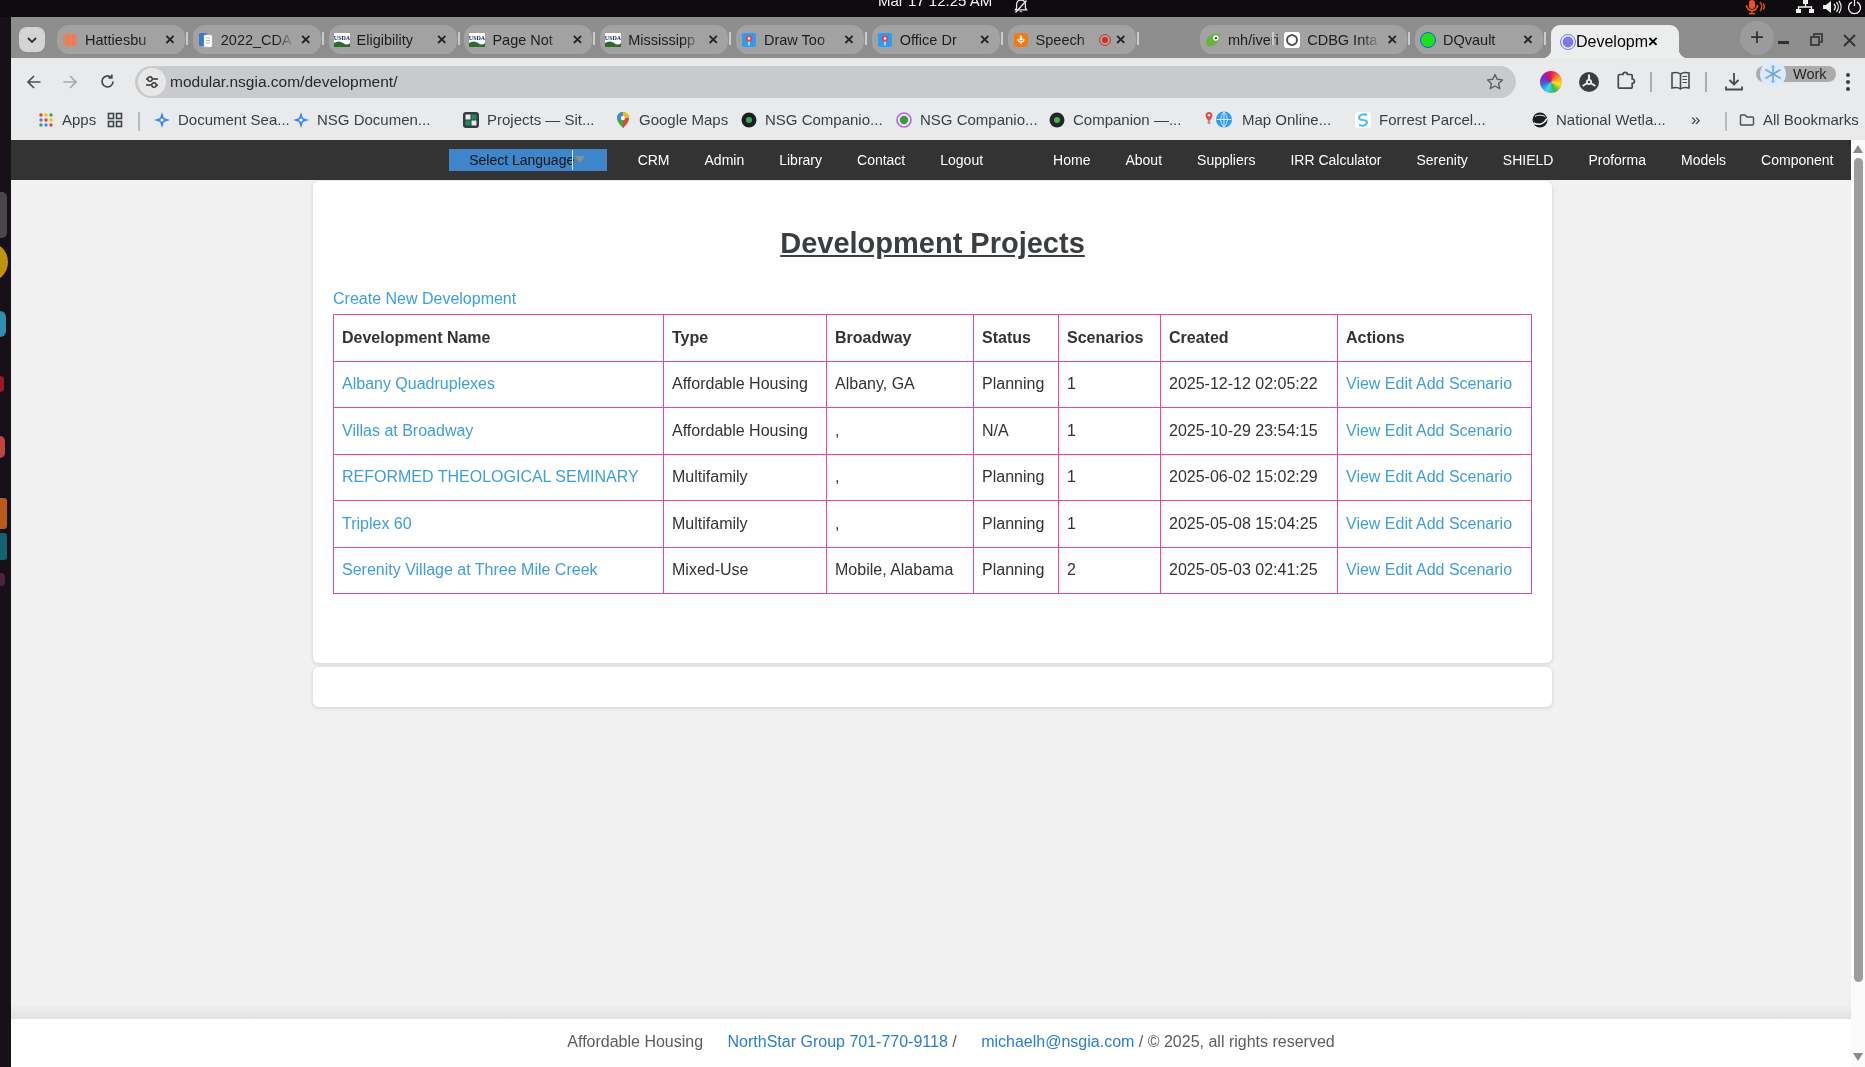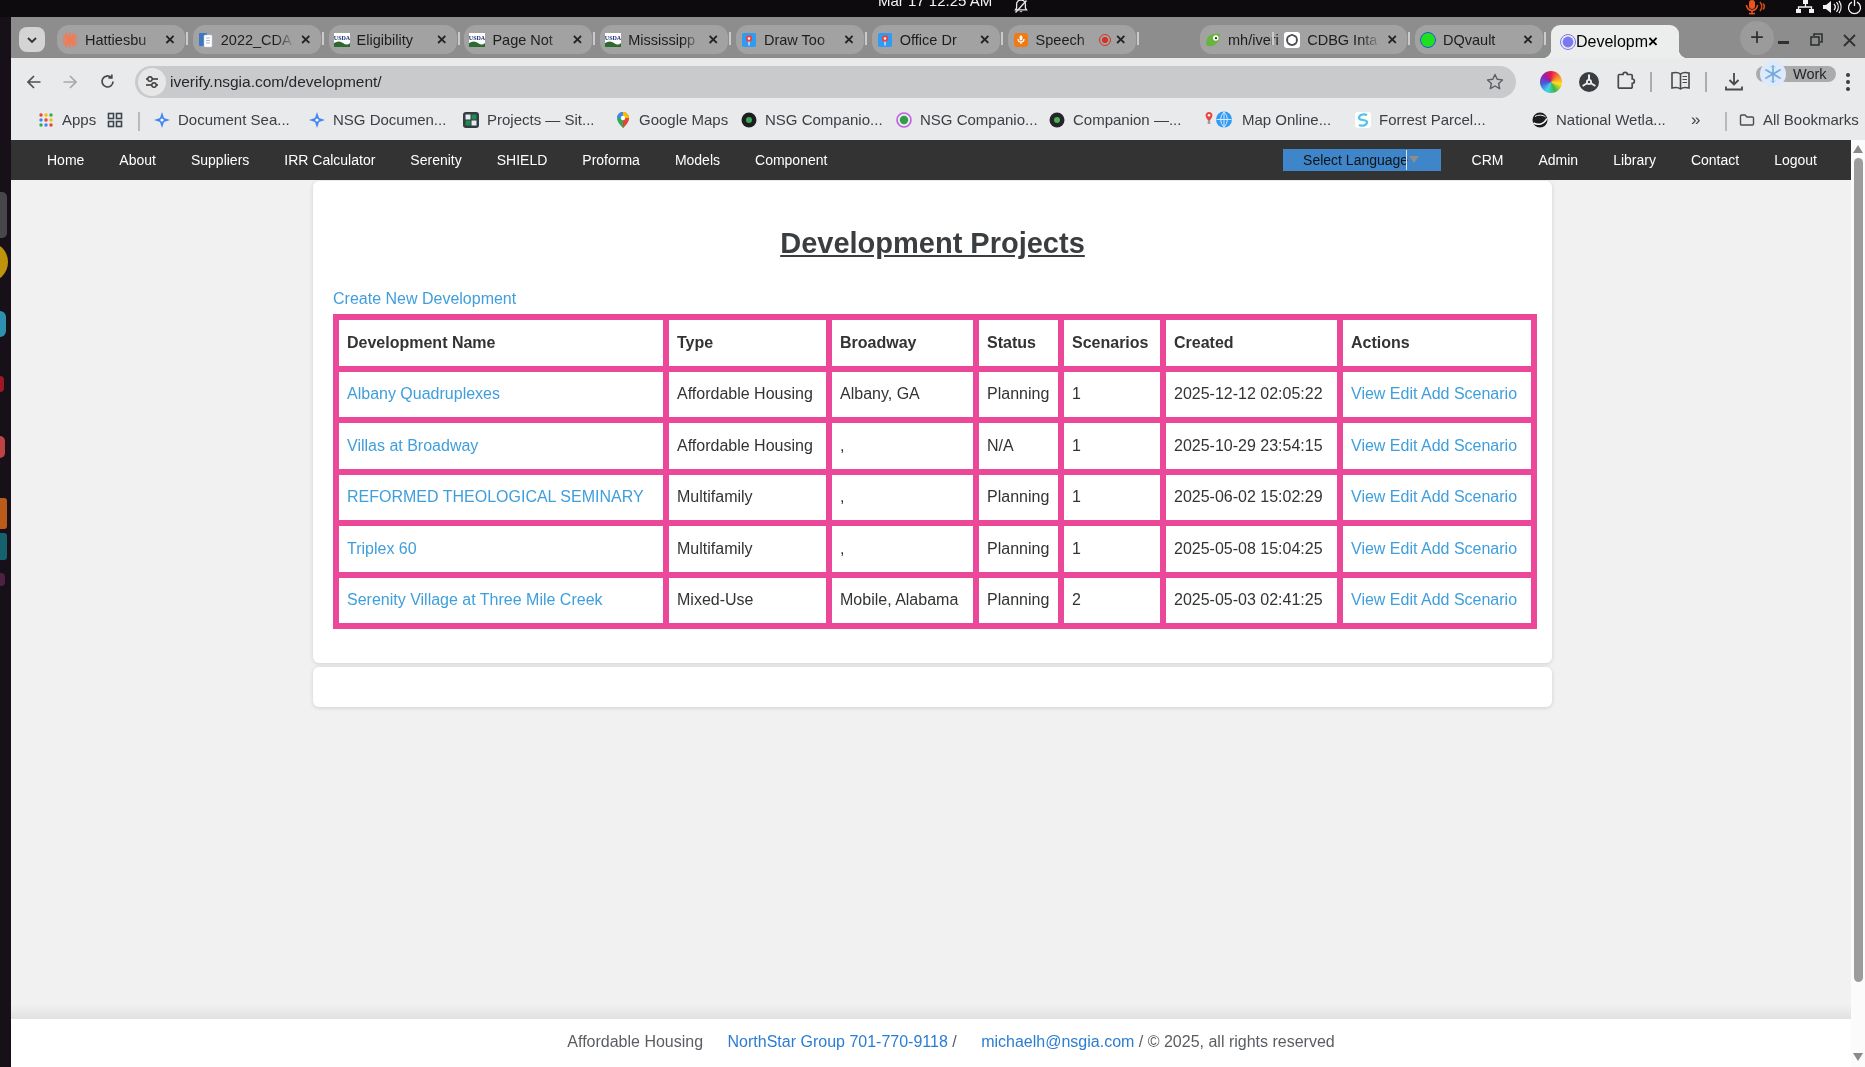--- a/index.html
+++ b/index.html
@@ -63,21 +63,21 @@
 
   
   #card1 { left:313px; top:181px; width:1239px; height:482px; background:#fff; border-radius:6px;
            box-shadow:0 1px 4px rgba(0,0,0,.14); z-index:5; }
   #card2 { left:313px; top:667px; width:1239px; height:40px; background:#fff; border-radius:6px;
            box-shadow:0 1px 4px rgba(0,0,0,.14); z-index:5; }
   #title { left:0; top:46px; width:1239px; text-align:center; font-size:29px; font-weight:bold; color:#3b3e41;text-decoration:underline; }
   #newdev { left:20px; top:109px; font-size:16px; color:#3f9edc; }
   
   #tbl { position:absolute; left:20px; top:133px; border-collapse:collapse; }
-  #tbl th, #tbl td { border:6px solid #ec4899; font-size:16px; color:#333; text-align:left;
+  #tbl th, #tbl td { border:1px solid #ec4899; font-size:16px; color:#333; text-align:left;
                      padding:11.5px 8px; line-height:22.5px; font-weight:normal; vertical-align:middle; }
   #tbl th { font-weight:bold; }
   #tbl a { color:#3f9edc; text-decoration:none; }
 
   
   #footer { left:0; top:1018px; width:1865px; height:49px; background:#fff; border-top:1px solid #e2e2e2; z-index:6; }
   #foottext { position:absolute; left:951px; top:14px; transform:translateX(-50%); font-size:16px;
               color:#5a5e62; white-space:nowrap; }
   #foottext a { color:#2b7dd2; text-decoration:none;margin-left:20px; }
 
@@ -300,21 +300,21 @@
     </svg>
     <div id="urlpill">
       <div id="tunecirc">
         <svg width="28" height="28" viewBox="0 0 28 28">
           <line x1="8" y1="11" x2="20" y2="11" stroke="#3c4043" stroke-width="1.6"></line>
           <line x1="8" y1="17" x2="20" y2="17" stroke="#3c4043" stroke-width="1.6"></line>
           <circle cx="12" cy="11" r="2.2" fill="#e7e7e8" stroke="#3c4043" stroke-width="1.4"></circle>
           <circle cx="16" cy="17" r="2.2" fill="#e7e7e8" stroke="#3c4043" stroke-width="1.4"></circle>
         </svg>
       </div>
-      <div id="urltext">iverify.nsgia.com/development/</div>
+      <div id="urltext">modular.nsgia.com/development/</div>
       <svg class="abs" style="right:12px;top:7px;" width="18" height="18" viewBox="0 0 18 18">
         <path d="M9 1.5 L11.2 6.3 L16.5 6.9 L12.6 10.5 L13.7 15.7 L9 13 L4.3 15.7 L5.4 10.5 L1.5 6.9 L6.8 6.3 Z" fill="none" stroke="#5b6064" stroke-width="1.4" stroke-linejoin="round"></path>
       </svg>
     </div>
     <div class="abs" style="left:1529px;top:13px;width:22px;height:22px;border-radius:50%;background:conic-gradient(#e6194b,#f58231,#ffe119,#3cb44b,#42d4f4,#4363d8,#911eb4,#e6194b);"></div>
     <svg class="abs" style="left:1567px;top:13px;" width="22" height="22" viewBox="0 0 22 22">
       <circle cx="11" cy="11" r="10" fill="#3a3d41"></circle>
       <circle cx="11" cy="11" r="3" fill="#ededee"></circle>
       <g stroke="#ededee" stroke-width="2">
         <line x1="11" y1="11" x2="11" y2="3.5"></line>
@@ -393,21 +393,21 @@
         </svg>
       </div>
       <div class="bksep" style="left:127px"></div>
       <div class="bk" style="left:143px">
         <svg class="fava" viewBox="0 0 16 16">
           <path d="M8 0 L10 6 L16 8 L10 10 L8 16 L6 10 L0 8 L6 6 Z" fill="#4285f4"></path>
           <circle cx="8" cy="8" r="1.6" fill="#fff"></circle>
         </svg>
         <span class="t">Document Sea...</span>
       </div>
-      <div class="bk" style="left:298px">
+      <div class="bk" style="left:282px">
         <svg class="fava" viewBox="0 0 16 16">
           <path d="M8 0 L10 6 L16 8 L10 10 L8 16 L6 10 L0 8 L6 6 Z" fill="#4285f4"></path>
           <circle cx="8" cy="8" r="1.6" fill="#fff"></circle>
         </svg>
         <span class="t">NSG Documen...</span>
       </div>
       <div class="bk" style="left:452px">
         <svg class="fava" viewBox="0 0 16 16">
           <rect x="0" y="0" width="16" height="16" rx="3" fill="#333c45"></rect>
           <rect x="2.5" y="2.5" width="5" height="5" fill="#e8eaed"></rect>
@@ -480,42 +480,42 @@
       <div class="bk" style="left:1728px">
         <svg class="fava" viewBox="0 0 16 16">
           <path d="M1.5 4 a1 1 0 0 1 1 -1 H6 L8 5 H13.5 a1 1 0 0 1 1 1 V12 a1 1 0 0 1 -1 1 H2.5 a1 1 0 0 1 -1 -1 Z" fill="none" stroke="#4a4e52" stroke-width="1.4"></path>
         </svg>
         <span class="t">All Bookmarks</span>
       </div>
     </div>
   </div>
 
   <div class="abs" id="navbar">
+    <div id="navright">
+      <div id="selectlang">
+        <span>Select Language</span>
+        <span class="dv"></span>
+        <span class="ar"></span>
+      </div>
+      <div class="it" style="margin-left:13px;">CRM</div>
+      <div class="it">Admin</div>
+      <div class="it">Library</div>
+      <div class="it">Contact</div>
+      <div class="it">Logout</div>
+    </div>
     <div id="navleft">
       <div>Home</div>
       <div>About</div>
       <div>Suppliers</div>
       <div>IRR Calculator</div>
       <div>Serenity</div>
       <div>SHIELD</div>
       <div>Proforma</div>
       <div>Models</div>
       <div>Component</div>
-    </div>
-    <div id="navright">
-      <div id="selectlang">
-        <span>Select Language</span>
-        <span class="dv"></span>
-        <span class="ar"></span>
-      </div>
-      <div class="it" style="margin-left:13px;">CRM</div>
-      <div class="it">Admin</div>
-      <div class="it">Library</div>
-      <div class="it">Contact</div>
-      <div class="it">Logout</div>
     </div>
   </div>
 
   <div class="abs" id="card1">
     <div class="abs" id="title">Development Projects</div>
     <a class="abs" id="newdev">Create New Development</a>
     <table id="tbl">
       <colgroup>
         <col style="width:330px">
         <col style="width:163px">

